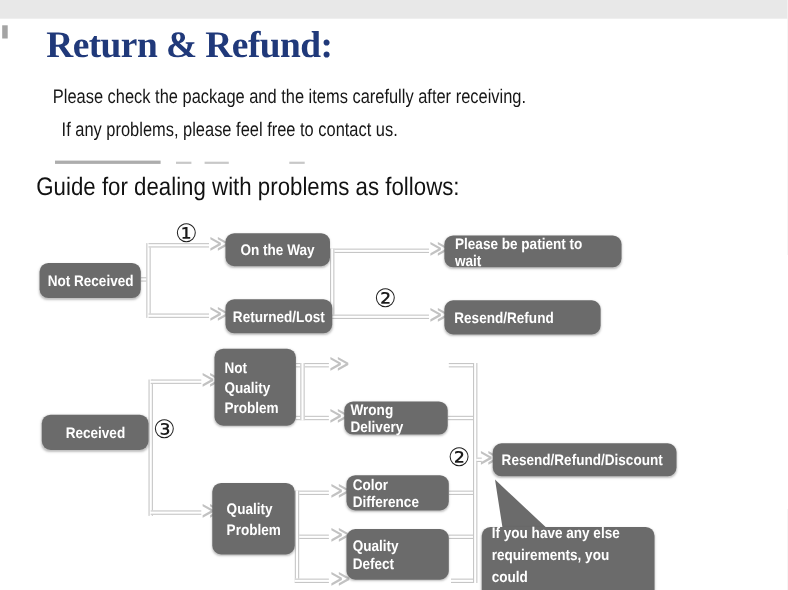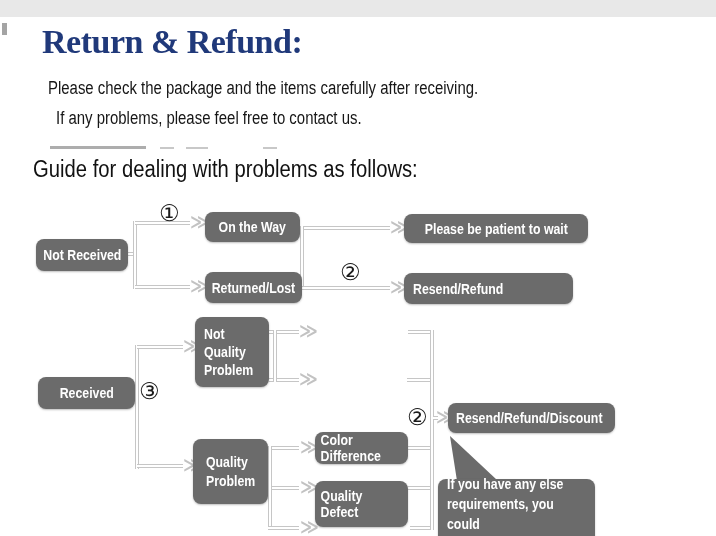--- a/index.html
+++ b/index.html
@@ -123,39 +123,42 @@
     </div>
 
   <div class="node" style="left:36px;top:222px;width:92px;height:32px">
     <span>Not Received</span>
     </div>
 
   <div class="node" style="left:205px;top:255px;width:97px;height:31px">
     <span>Returned/Lost</span>
     </div>
 
-  <div class="node" style="left:404px;top:197px;width:184px;height:29px">
+  <div class="node" style="left:404px;top:197px;width:161px;height:29px">
     <span>Please be patient to wait</span>
     </div>
 
-  <div class="node left" style="left:404px;top:256px;width:169px;height:31px;padding-left:9px;box-sizing:border-box">
+  <div class="node left" style="left:404px;top:256px;width:142px;height:31px;padding-left:9px;box-sizing:border-box">
     <span>Resend/Refund</span>
     </div>
 
   <div class="node left" style="left:195px;top:300px;width:74px;height:70px;padding-left:9px;box-sizing:border-box">
     <span style="line-height:18px">Not
 Quality
 Problem</span>
     </div>
 
   <div class="node" style="left:38px;top:360px;width:97px;height:32px">
     <span>Received</span>
     </div>
 
 
+  <div class="node" style="left:313px;top:348px;width:94px;height:30px">
+    <span>Wrong Delivery</span>
+    </div>
 
   <div class="node left" style="left:193px;top:422px;width:75px;height:65px;padding-left:13px;box-sizing:border-box">
     <span style="line-height:19px">Quality
 Problem</span>
     </div>
 
   <div class="node" style="left:315px;top:415px;width:93px;height:32px">
     <span>Color Difference</span>
     </div>
 

